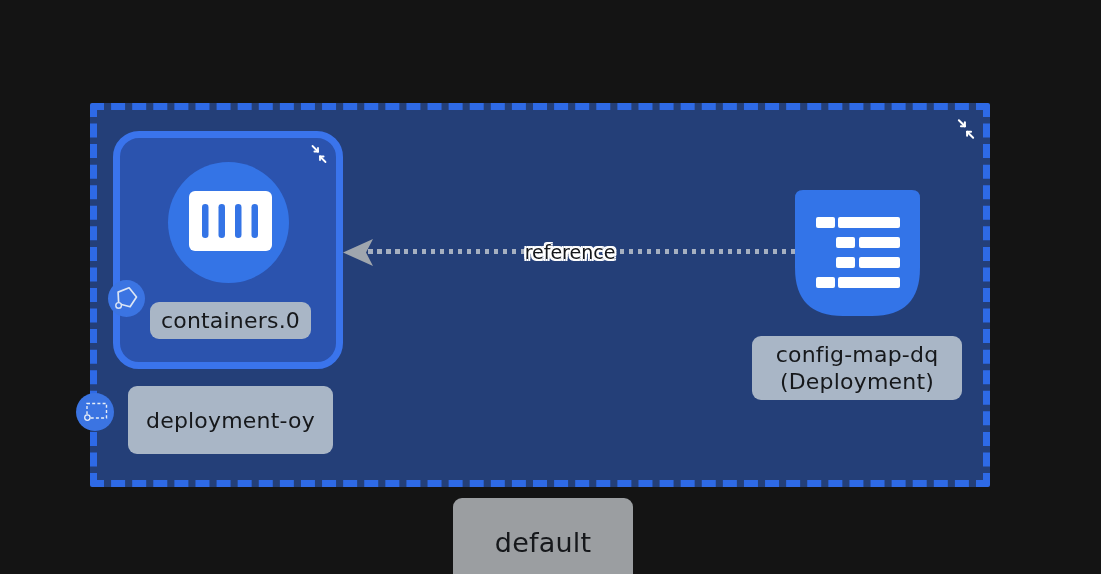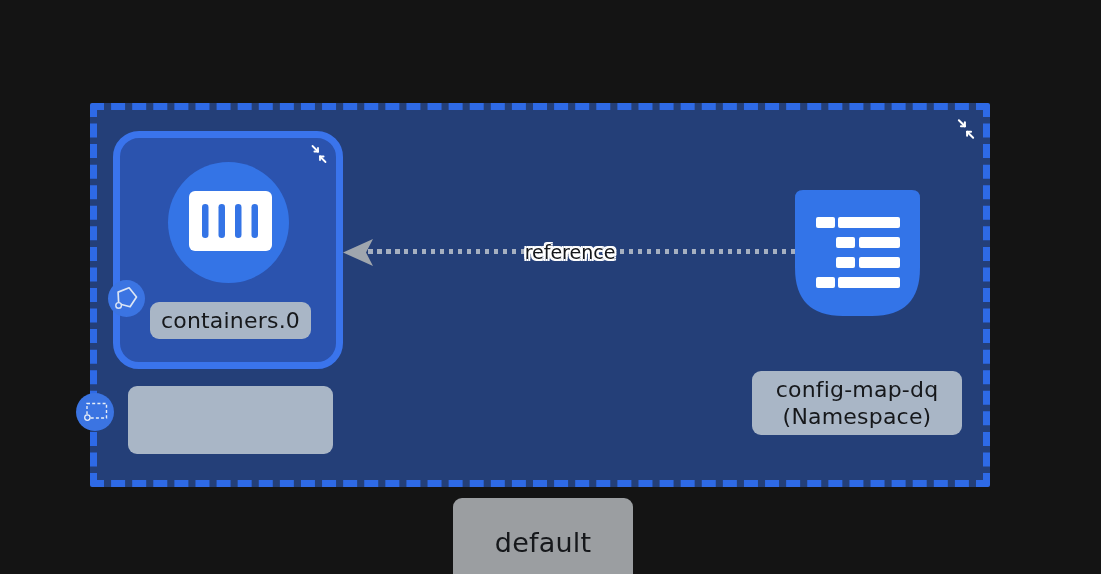--- a/index.html
+++ b/index.html
@@ -32,21 +32,21 @@
   .dep-badge{left:76px;top:393px;width:38px;height:38px;}
   
   .node-label{
     position:absolute;display:flex;flex-direction:column;align-items:center;
     justify-content:center;text-align:left;border-radius:9px;
     background:#A9B6C6;color:#16181B;font-size:22px;line-height:27px;
     letter-spacing:0.2px;
   }
   .lbl-container{left:150px;top:302px;width:161px;height:37px;}
   .lbl-deployment{left:128px;top:386px;width:205px;height:68px;}
-  .lbl-configmap{left:752px;top:336px;width:210px;height:64px;margin-top:35px;}
+  .lbl-configmap{left:752px;top:336px;width:210px;height:64px;}
   .lbl-namespace{left:453px;top:498px;width:180px;height:88px;background:#9B9EA1;font-size:27px;line-height:29px;}
   
   .configmap-icon{position:absolute;left:795px;top:190px;}
   
   .edge-line{
     position:absolute;left:368px;top:249px;width:427px;height:5px;
     background:repeating-linear-gradient(to right,rgba(189,196,205,0.85) 0 4.5px,transparent 4.5px 9px);
   }
   .edge-arrowhead{position:absolute;left:343px;top:239px;}
   .edge-label{
@@ -117,39 +117,40 @@
       <rect x="11" y="10.5" width="19.5" height="14.5" fill="none" stroke="#E8EEF8" stroke-width="1.4" stroke-dasharray="3 2.2"></rect>
       <circle cx="11.4" cy="24.6" r="2.7" fill="#3B74E2" stroke="#E8EEF8" stroke-width="1.3"></circle>
     </svg>
   </div>
 
   <div class="node-label lbl-container">
     <span>containers.0</span>
   </div>
 
   <div class="node-label lbl-deployment">
+    <span>deployment-oy</span>
   </div>
 
   <svg class="configmap-icon" width="125" height="126" viewBox="0 0 125 126">
     <path d="M8 0 H117 Q125 0 125 8 V78 Q125 126 77 126 H48 Q0 126 0 78 V8 Q0 0 8 0 Z" fill="#3374E8"></path>
     <g fill="#ffffff">
       <rect x="21" y="27" width="19" height="11" rx="2"></rect>
       <rect x="43" y="27" width="62" height="11" rx="2"></rect>
       <rect x="41" y="47" width="19" height="11" rx="2"></rect>
       <rect x="64" y="47" width="41" height="11" rx="2"></rect>
       <rect x="41" y="67" width="19" height="11" rx="2"></rect>
       <rect x="64" y="67" width="41" height="11" rx="2"></rect>
       <rect x="21" y="87" width="19" height="11" rx="2"></rect>
       <rect x="43" y="87" width="62" height="11" rx="2"></rect>
     </g>
   </svg>
 
   <div class="node-label lbl-configmap">
     <span>config-map-dq</span>
-    <span>(Namespace)</span>
+    <span>(Deployment)</span>
   </div>
 
   <div class="edge-line"></div>
   <svg class="edge-arrowhead" width="30" height="27" viewBox="0 0 30 27">
     <polygon points="0,13.5 30,0 23,13.5 30,27" fill="#9FA6AE"></polygon>
   </svg>
   <span class="edge-label">reference</span>
 
   <div class="node-label lbl-namespace">
     <span>default</span>

